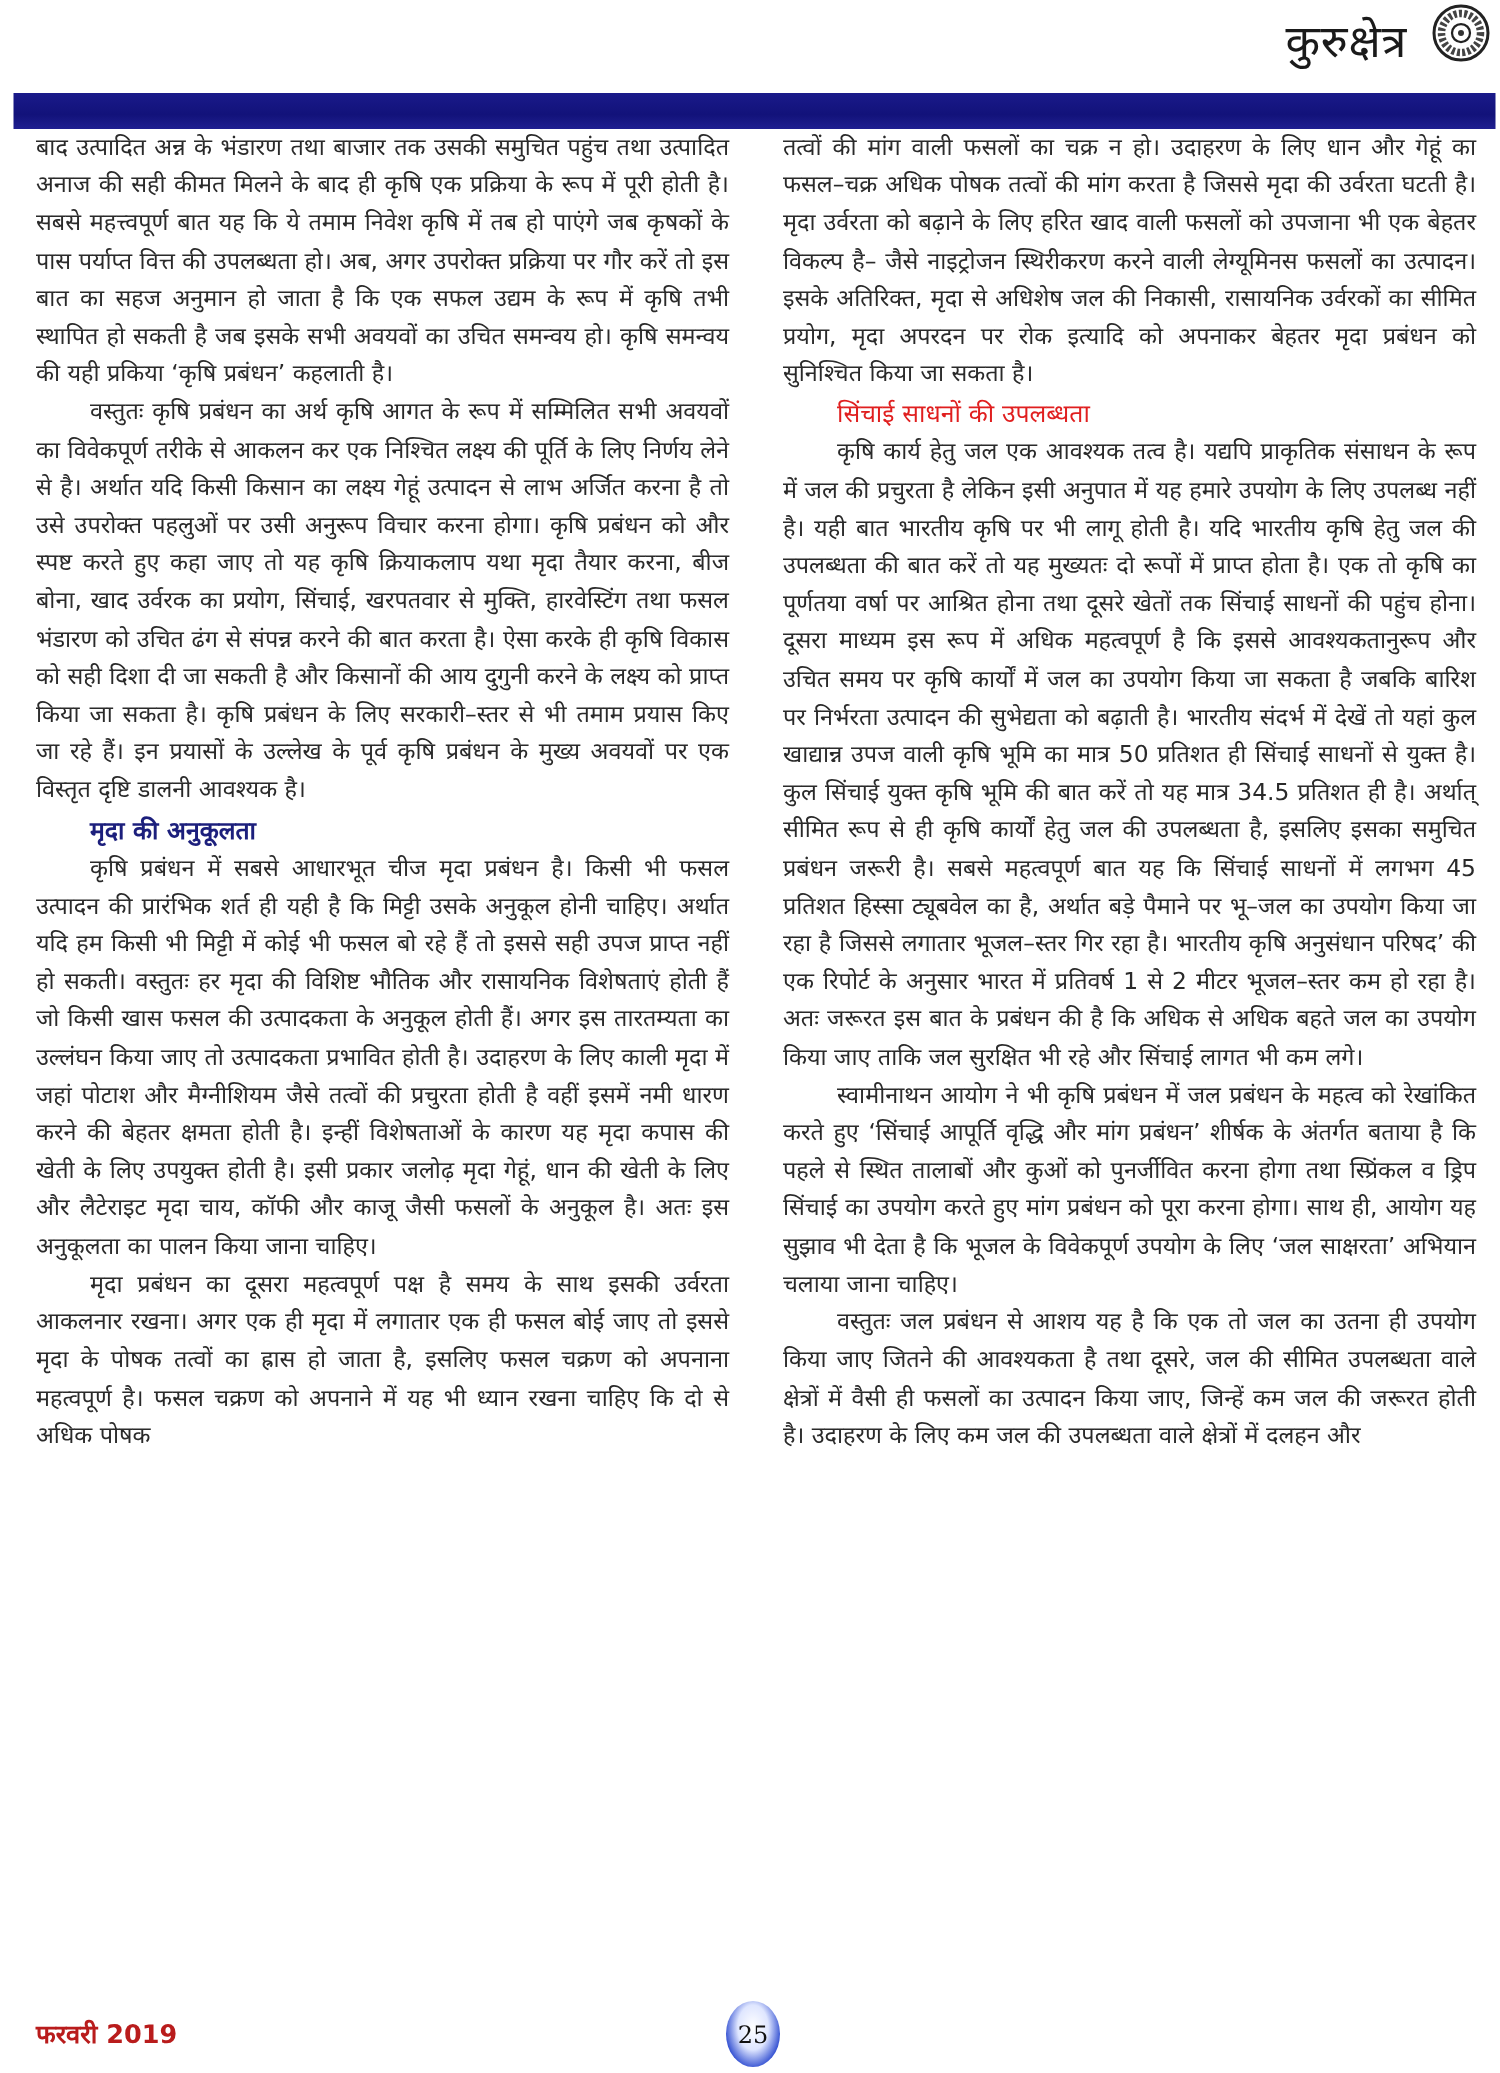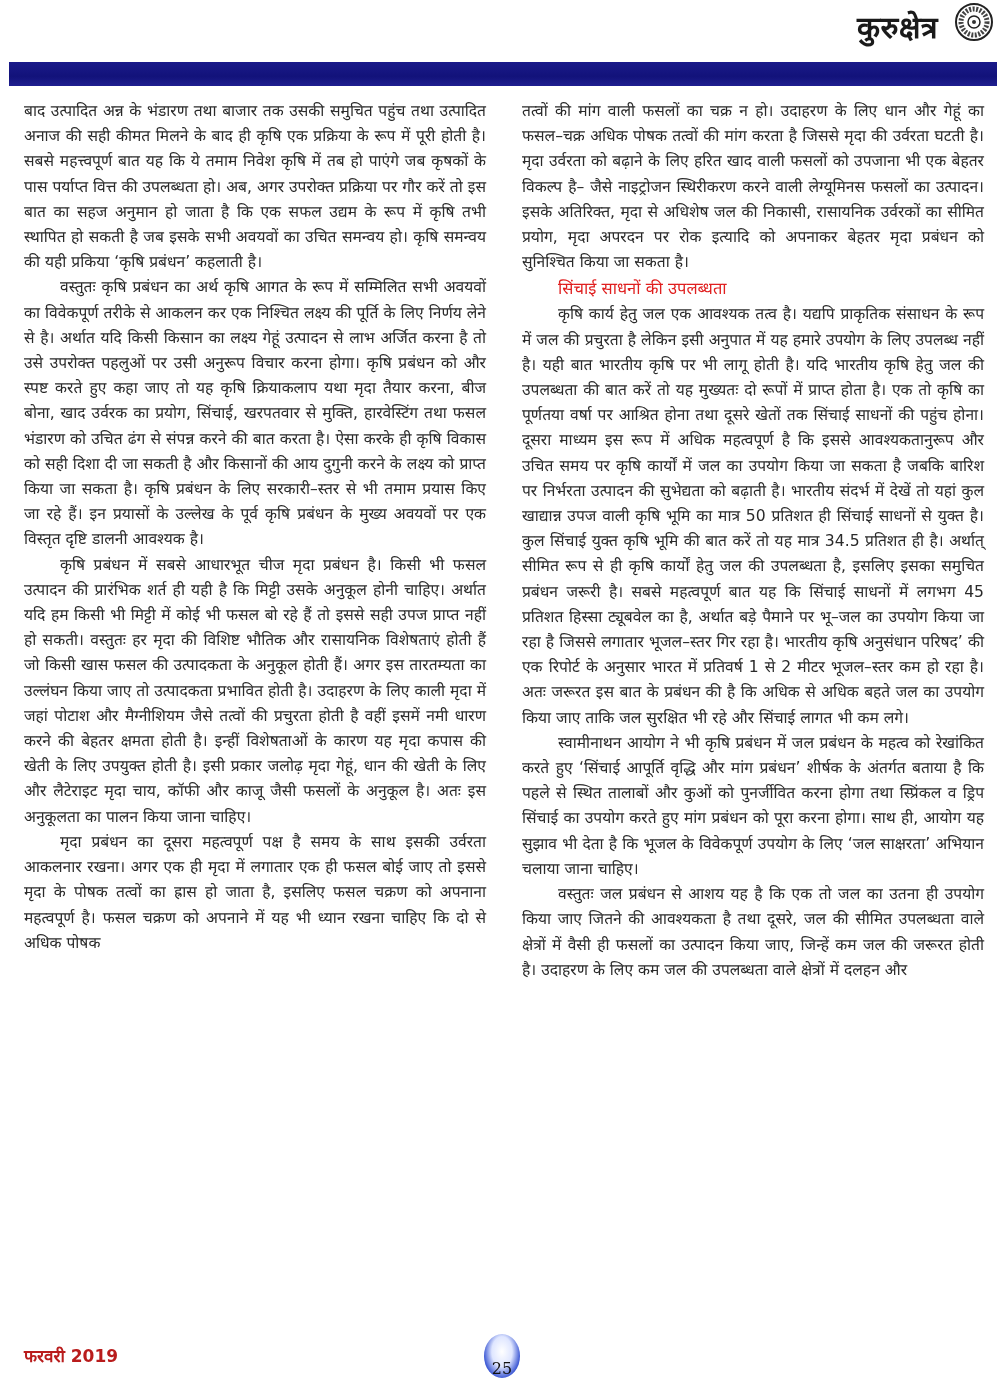--- a/index.html
+++ b/index.html
@@ -5,33 +5,33 @@
   html, body { margin: 0; padding: 0; background: #ffffff; }
   body {
     width: 1000px; height: 1382px; position: relative; overflow: hidden;
     font-family: "DejaVu Sans", sans-serif; color: #2a2a2a;
   }
   .masthead {
     position: absolute; right: 0; top: 0; width: 230px; height: 50px;
   }
   .masthead-title {
     position: absolute; right: 62px; top: 6px;
-    font-family: "DejaVu Serif", serif; font-size: 30px; font-weight: bold;
+    font-family: "DejaVu Serif", serif; font-size: 30px; font-weight: normal;
     color: #1a1a1a; letter-spacing: 0.5px;
   }
   .logo {
     position: absolute; right: 6px; top: 2px; width: 40px; height: 40px;
   }
   .header-bar {
     position: absolute; left: 9px; top: 62px; width: 988px; height: 24px;
     background: linear-gradient(180deg, #1a1a8a 0%, #12127a 60%, #1f1f90 100%);
   }
   .column {
     position: absolute; top: 86px; width: 462px;
-    font-size: 15.6px; line-height: 25.2px; text-align: justify; margin-top: 13px;
+    font-size: 15.6px; line-height: 25.2px; text-align: justify;
   }
   .col-left { left: 24px; }
   .col-right { left: 522px; }
   .column p { margin: 0; }
   .column p.indent { text-indent: 36px; }
   .heading-red {
     color: #e01f1f; font-weight: normal; font-size: 16.5px;
     padding-left: 36px; line-height: 27px;
   }
   .heading-blue {
@@ -39,21 +39,21 @@
     padding-left: 36px; line-height: 27px;
   }
   .footer-date {
     position: absolute; left: 24px; top: 1344px;
     font-size: 17px; font-weight: bold; color: #b91c1c;
   }
   .page-badge {
     position: absolute; left: 484px; top: 1334px; width: 36px; height: 44px;
     border-radius: 50%;
     background: radial-gradient(ellipse at 50% 40%, #ffffff 0%, #dfe6ff 40%, #2d4bd0 75%, #0e1f8a 100%);
-    display: flex; align-items: flex-end; justify-content: center;
+    display: flex; align-items: center; justify-content: center;
     font-family: "DejaVu Serif", serif; font-size: 16px; color: #111;
   }
 </style>
 </head>
 <body>
 
 <div class="masthead">
   <span class="masthead-title">कुरुक्षेत्र</span>
   <svg class="logo" viewBox="0 0 40 40">
     <circle cx="20" cy="20" r="18" fill="#ffffff" stroke="#222" stroke-width="2"></circle>
@@ -61,20 +61,21 @@
     <circle cx="20" cy="20" r="6" fill="#ffffff" stroke="#222" stroke-width="1.5"></circle>
     <circle cx="20" cy="20" r="2" fill="#333"></circle>
   </svg>
 </div>
 
 <div class="header-bar"></div>
 
 <div class="column col-left">
   <p>बाद उत्पादित अन्न के भंडारण तथा बाजार तक उसकी समुचित पहुंच तथा उत्पादित अनाज की सही कीमत मिलने के बाद ही कृषि एक प्रक्रिया के रूप में पूरी होती है। सबसे महत्त्वपूर्ण बात यह कि ये तमाम निवेश कृषि में तब हो पाएंगे जब कृषकों के पास पर्याप्त वित्त की उपलब्धता हो। अब, अगर उपरोक्त प्रक्रिया पर गौर करें तो इस बात का सहज अनुमान हो जाता है कि एक सफल उद्यम के रूप में कृषि तभी स्थापित हो सकती है जब इसके सभी अवयवों का उचित समन्वय हो। कृषि समन्वय की यही प्रकिया ‘कृषि प्रबंधन’ कहलाती है।</p>
   <p class="indent">वस्तुतः कृषि प्रबंधन का अर्थ कृषि आगत के रूप में सम्मिलित सभी अवयवों का विवेकपूर्ण तरीके से आकलन कर एक निश्चित लक्ष्य की पूर्ति के लिए निर्णय लेने से है। अर्थात यदि किसी किसान का लक्ष्य गेहूं उत्पादन से लाभ अर्जित करना है तो उसे उपरोक्त पहलुओं पर उसी अनुरूप विचार करना होगा। कृषि प्रबंधन को और स्पष्ट करते हुए कहा जाए तो यह कृषि क्रियाकलाप यथा मृदा तैयार करना, बीज बोना, खाद उर्वरक का प्रयोग, सिंचाई, खरपतवार से मुक्ति, हारवेस्टिंग तथा फसल भंडारण को उचित ढंग से संपन्न करने की बात करता है। ऐसा करके ही कृषि विकास को सही दिशा दी जा सकती है और किसानों की आय दुगुनी करने के लक्ष्य को प्राप्त किया जा सकता है। कृषि प्रबंधन के लिए सरकारी–स्तर से भी तमाम प्रयास किए जा रहे हैं। इन प्रयासों के उल्लेख के पूर्व कृषि प्रबंधन के मुख्य अवयवों पर एक विस्तृत दृष्टि डालनी आवश्यक है।</p>
+  <div class="heading-blue">मृदा की अनुकूलता</div>
   <p class="indent">कृषि प्रबंधन में सबसे आधारभूत चीज मृदा प्रबंधन है। किसी भी फसल उत्पादन की प्रारंभिक शर्त ही यही है कि मिट्टी उसके अनुकूल होनी चाहिए। अर्थात यदि हम किसी भी मिट्टी में कोई भी फसल बो रहे हैं तो इससे सही उपज प्राप्त नहीं हो सकती। वस्तुतः हर मृदा की विशिष्ट भौतिक और रासायनिक विशेषताएं होती हैं जो किसी खास फसल की उत्पादकता के अनुकूल होती हैं। अगर इस तारतम्यता का उल्लंघन किया जाए तो उत्पादकता प्रभावित होती है। उदाहरण के लिए काली मृदा में जहां पोटाश और मैग्नीशियम जैसे तत्वों की प्रचुरता होती है वहीं इसमें नमी धारण करने की बेहतर क्षमता होती है। इन्हीं विशेषताओं के कारण यह मृदा कपास की खेती के लिए उपयुक्त होती है। इसी प्रकार जलोढ़ मृदा गेहूं, धान की खेती के लिए और लैटेराइट मृदा चाय, कॉफी और काजू जैसी फसलों के अनुकूल है। अतः इस अनुकूलता का पालन किया जाना चाहिए।</p>
   <p class="indent">मृदा प्रबंधन का दूसरा महत्वपूर्ण पक्ष है समय के साथ इसकी उर्वरता आकलनार रखना। अगर एक ही मृदा में लगातार एक ही फसल बोई जाए तो इससे मृदा के पोषक तत्वों का ह्रास हो जाता है, इसलिए फसल चक्रण को अपनाना महत्वपूर्ण है। फसल चक्रण को अपनाने में यह भी ध्यान रखना चाहिए कि दो से अधिक पोषक</p>
 </div>
 
 <div class="column col-right">
   <p>तत्वों की मांग वाली फसलों का चक्र न हो। उदाहरण के लिए धान और गेहूं का फसल–चक्र अधिक पोषक तत्वों की मांग करता है जिससे मृदा की उर्वरता घटती है। मृदा उर्वरता को बढ़ाने के लिए हरित खाद वाली फसलों को उपजाना भी एक बेहतर विकल्प है– जैसे नाइट्रोजन स्थिरीकरण करने वाली लेग्यूमिनस फसलों का उत्पादन। इसके अतिरिक्त, मृदा से अधिशेष जल की निकासी, रासायनिक उर्वरकों का सीमित प्रयोग, मृदा अपरदन पर रोक इत्यादि को अपनाकर बेहतर मृदा प्रबंधन को सुनिश्चित किया जा सकता है।</p>
   <div class="heading-red">सिंचाई साधनों की उपलब्धता</div>
   <p class="indent">कृषि कार्य हेतु जल एक आवश्यक तत्व है। यद्यपि प्राकृतिक संसाधन के रूप में जल की प्रचुरता है लेकिन इसी अनुपात में यह हमारे उपयोग के लिए उपलब्ध नहीं है। यही बात भारतीय कृषि पर भी लागू होती है। यदि भारतीय कृषि हेतु जल की उपलब्धता की बात करें तो यह मुख्यतः दो रूपों में प्राप्त होता है। एक तो कृषि का पूर्णतया वर्षा पर आश्रित होना तथा दूसरे खेतों तक सिंचाई साधनों की पहुंच होना। दूसरा माध्यम इस रूप में अधिक महत्वपूर्ण है कि इससे आवश्यकतानुरूप और उचित समय पर कृषि कार्यों में जल का उपयोग किया जा सकता है जबकि बारिश पर निर्भरता उत्पादन की सुभेद्यता को बढ़ाती है। भारतीय संदर्भ में देखें तो यहां कुल खाद्यान्न उपज वाली कृषि भूमि का मात्र 50 प्रतिशत ही सिंचाई साधनों से युक्त है। कुल सिंचाई युक्त कृषि भूमि की बात करें तो यह मात्र 34.5 प्रतिशत ही है। अर्थात् सीमित रूप से ही कृषि कार्यों हेतु जल की उपलब्धता है, इसलिए इसका समुचित प्रबंधन जरूरी है। सबसे महत्वपूर्ण बात यह कि सिंचाई साधनों में लगभग 45 प्रतिशत हिस्सा ट्यूबवेल का है, अर्थात बड़े पैमाने पर भू–जल का उपयोग किया जा रहा है जिससे लगातार भूजल–स्तर गिर रहा है। भारतीय कृषि अनुसंधान परिषद’ की एक रिपोर्ट के अनुसार भारत में प्रतिवर्ष 1 से 2 मीटर भूजल–स्तर कम हो रहा है। अतः जरूरत इस बात के प्रबंधन की है कि अधिक से अधिक बहते जल का उपयोग किया जाए ताकि जल सुरक्षित भी रहे और सिंचाई लागत भी कम लगे।</p>
   <p class="indent">स्वामीनाथन आयोग ने भी कृषि प्रबंधन में जल प्रबंधन के महत्व को रेखांकित करते हुए ‘सिंचाई आपूर्ति वृद्धि और मांग प्रबंधन’ शीर्षक के अंतर्गत बताया है कि पहले से स्थित तालाबों और कुओं को पुनर्जीवित करना होगा तथा स्प्रिंकल व ड्रिप सिंचाई का उपयोग करते हुए मांग प्रबंधन को पूरा करना होगा। साथ ही, आयोग यह सुझाव भी देता है कि भूजल के विवेकपूर्ण उपयोग के लिए ‘जल साक्षरता’ अभियान चलाया जाना चाहिए।</p>
   <p class="indent">वस्तुतः जल प्रबंधन से आशय यह है कि एक तो जल का उतना ही उपयोग किया जाए जितने की आवश्यकता है तथा दूसरे, जल की सीमित उपलब्धता वाले क्षेत्रों में वैसी ही फसलों का उत्पादन किया जाए, जिन्हें कम जल की जरूरत होती है। उदाहरण के लिए कम जल की उपलब्धता वाले क्षेत्रों में दलहन और</p>

